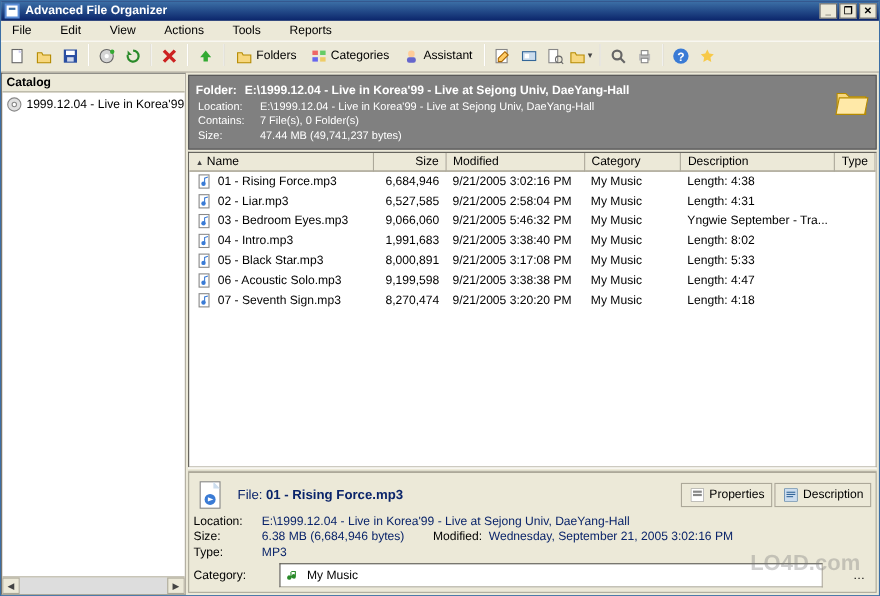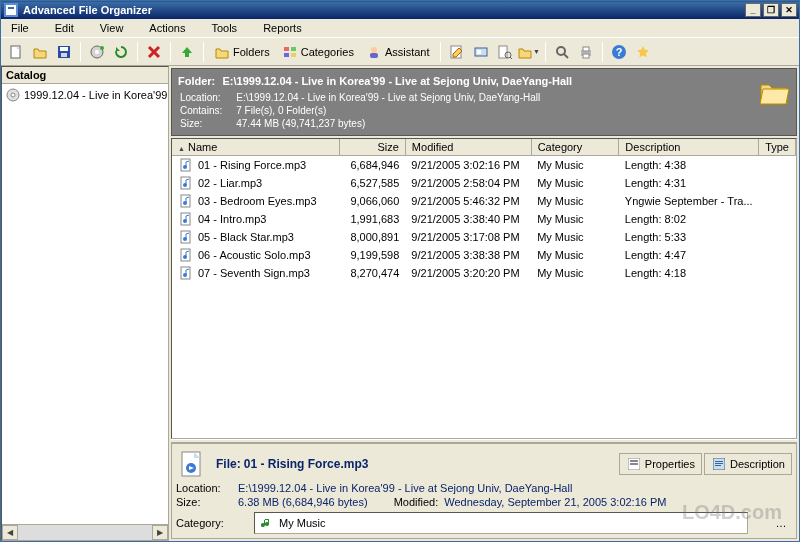--- a/index.html
+++ b/index.html
@@ -3,21 +3,21 @@
 <meta charset="utf-8">
 <style>
 * { box-sizing: border-box; margin: 0; padding: 0; font-family: Tahoma, sans-serif; font-size: 11px; }
 body { background: #ece9d8; overflow: hidden; }
 .window { width: 800px; height: 542px; display: flex; flex-direction: column; border: 1px solid #3b6ea5; }
 .titlebar { height: 18px; background: linear-gradient(#0a246a, #3b6ea5 4%, #0a246a); color: #fff; display: flex; align-items: center; padding: 0 2px; font-weight: bold; }
 .titlebar .spacer { flex: 1; }
 .titlebar .ctl { width: 16px; height: 14px; background: #ece9d8; margin-left: 2px; border: 1px solid #666; display: flex; align-items: center; justify-content: center; color: #000; font-size: 9px; font-weight: bold; cursor: default; }
 .menubar { height: 19px; background: #ece9d8; display: flex; align-items: center; padding: 0 4px; gap: 14px; border-bottom: 1px solid #fff; }
 .menubar span { padding: 2px 6px; cursor: default; }
-.toolbar { height: 28px; background: #ece9d8; display: flex; align-items: center; padding: 2px 4px; gap: 2px; border-bottom: 1px solid #aca899; }
+.toolbar { height: 28px; background: #ece9d8; display: flex; padding: 2px 4px; gap: 2px; border-bottom: 1px solid #aca899; }
 .tbtn { width: 22px; height: 22px; display: flex; align-items: center; justify-content: center; border: 1px solid transparent; cursor: default; }
 .tbtn-txt { height: 22px; padding: 0 4px; display: flex; align-items: center; gap: 3px; border: 1px solid transparent; cursor: default; }
 .sep { width: 1px; height: 20px; background: #aca899; margin: 0 3px; border-right: 1px solid #fff; }
 .content { flex: 1; display: flex; overflow: hidden; }
 .sidebar { width: 168px; background: #fff; border: 1px inset #aca899; display: flex; flex-direction: column; overflow: hidden; }
 .side-head { background: #ece9d8; padding: 2px 4px; border-bottom: 1px solid #aca899; font-weight: bold; }
 .side-body { flex: 1; padding: 2px; overflow: hidden; white-space: nowrap; }
 .side-body .row { display: flex; align-items: center; gap: 3px; padding: 1px; }
 .side-scroll { height: 16px; background: #ece9d8; border-top: 1px solid #aca899; display:flex; }
 .side-scroll .arrow { width:16px; height:100%; background:#ece9d8; border:1px solid #aca899; display:flex; align-items:center; justify-content:center; font-size:8px; color:#444; }
@@ -429,21 +429,21 @@
           <div class="left">
             <span class="ico" style="width:32px;height:32px">
               <svg width="32" height="32">
                   <rect x="6" y="4" width="18" height="24" fill="#fff" stroke="#888"></rect>
                   <path d="M18 4 l6 6 h-6 z" fill="#cde"></path>
                   <circle cx="15" cy="20" r="5" fill="#3a7bd5"></circle>
                   <path d="M13 18 l5 2 -5 2 z" fill="#fff"></path>
                 </svg>
             </span>
             <div>
-              <span style="font-weight:bold;color:#0a246a;font-size:12px">File:</span>
+              <span style="font-weight:normal;color:#0a246a;font-size:12px">File:</span>
               <span style="font-weight:bold;color:#0a246a;font-size:12px">01 - Rising Force.mp3</span>
             </div>
           </div>
           <div class="detail-tabs">
             <div class="dtab">
                 <span class="ico">
                   <svg width="12" height="12">
                     <rect width="12" height="12" fill="#fff" stroke="#888"></rect>
                     <rect x="2" y="2" width="8" height="2" fill="#888"></rect>
                     <rect x="2" y="5" width="8" height="2" fill="#888"></rect>
@@ -467,20 +467,24 @@
         <div class="drow">
             <span class="lbl">Location:</span>
             <span class="val">E:\1999.12.04 - Live in Korea'99 - Live at Sejong Univ, DaeYang-Hall</span>
           </div>
         <div class="drow">
           <span class="lbl">Size:</span>
             <span class="val">6.38 MB (6,684,946 bytes)</span>
           <span class="lbl2">Modified:</span>
             <span class="val">Wednesday, September 21, 2005 3:02:16 PM</span>
         </div>
+        <div class="drow">
+            <span class="lbl">Type:</span>
+            <span class="val">MP3</span>
+          </div>
         <div class="catrow">
           <span class="lbl" style="width:56px">Category:</span>
           <div class="fld">
             <span class="ico">
                 <svg width="12" height="12">
                   <path d="M4 2 v6 a2 2 0 1 1 -1 -1.7 V3 l5 -1 v5 a2 2 0 1 1 -1 -1.7 V2 z" fill="#2a8a2a"></path>
                 </svg>
               </span>
             <span>My Music</span>
           </div>

